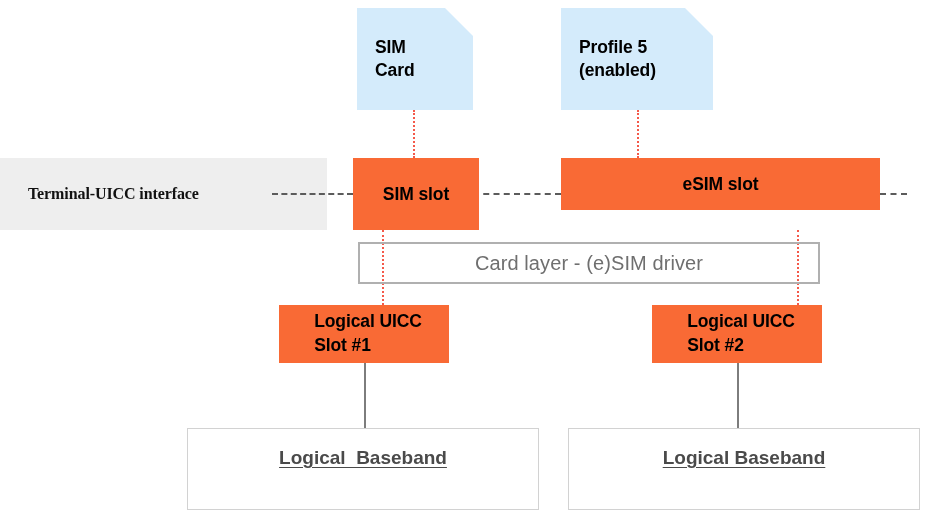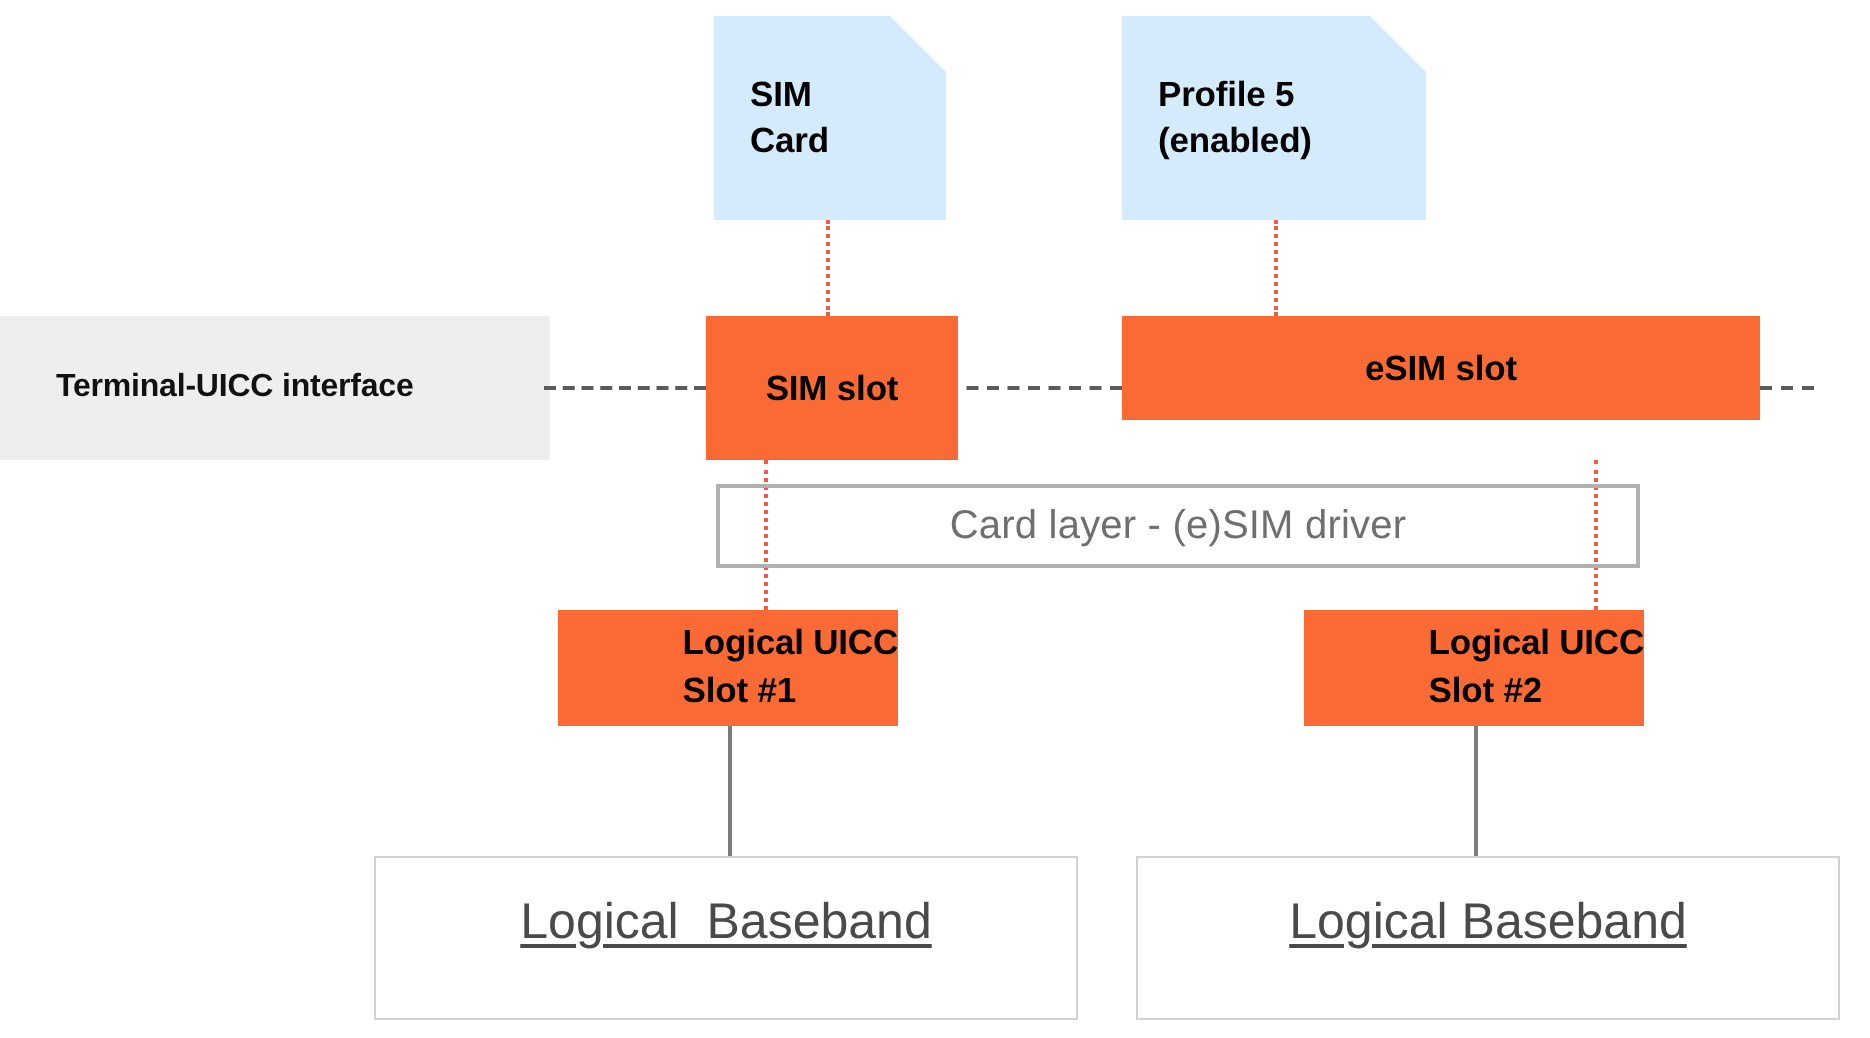--- a/index.html
+++ b/index.html
@@ -42,21 +42,21 @@
   .slot {
     background: #f96a35;
     display: flex;
     align-items: center;
     color: #000000;
     font-size: 17.5px;
     font-weight: bold;
     letter-spacing: -0.1px;
   }
   .slot-center { justify-content: center; }
-  .slot-left { justify-content: flex-end; padding-left: 8px; }
+  .slot-left { justify-content: center; padding-left: 8px; }
   .slot-multiline { white-space: pre-line; line-height: 1.35; }
 
   
   .terminal-block {
     background: #eeeeee;
     display: flex;
     align-items: center;
     padding-left: 28px;
     font-size: 16px;
     font-weight: bold;
@@ -81,22 +81,22 @@
   .baseband-box {
     border: 1px solid #d2d2d2;
     background: #ffffff;
     display: flex;
     align-items: flex-start;
     justify-content: center;
     padding-top: 18px;
   }
   .baseband-label {
     font-family: "Liberation Sans", sans-serif;
-    font-size: 25px;
-    font-weight: 400;
+    font-size: 19px;
+    font-weight: 700;
     color: #4a4a4a;
     text-decoration: underline;
     text-underline-offset: 3px;
     white-space: pre;
   }
 
   
   .dotted-v {
     border-left: 2px dotted #f4594a;
     width: 0;
@@ -122,21 +122,21 @@
 
   <div class="abs card card-blue" style="left:561px; top:8px; width:152px; height:102px;">
     <span>Profile 5
 (enabled)</span>
   </div>
 
 
   <div class="abs dotted-v" style="left:413px; top:110px; height:48px;"></div>
   <div class="abs dotted-v" style="left:637px; top:110px; height:48px;"></div>
 
-  <div class="abs terminal-block" style="left:0px; top:158px; width:275px; height:72px;">
+  <div class="abs terminal-block" style="left:0px; top:158px; width:327px; height:72px;font-family:Liberation Serif, serif;">
     <span>Terminal-UICC interface</span>
   </div>
 
   <div class="abs dashed-h" style="left:272px; top:193px; width:81px;"></div>
   <div class="abs dashed-h" style="left:473px; top:193px; width:88px;"></div>
   <div class="abs dashed-h" style="left:880px; top:193px; width:27px;"></div>
 
   <div class="abs slot slot-center" style="left:353px; top:158px; width:126px; height:72px;">
     <span>SIM slot</span>
   </div>

